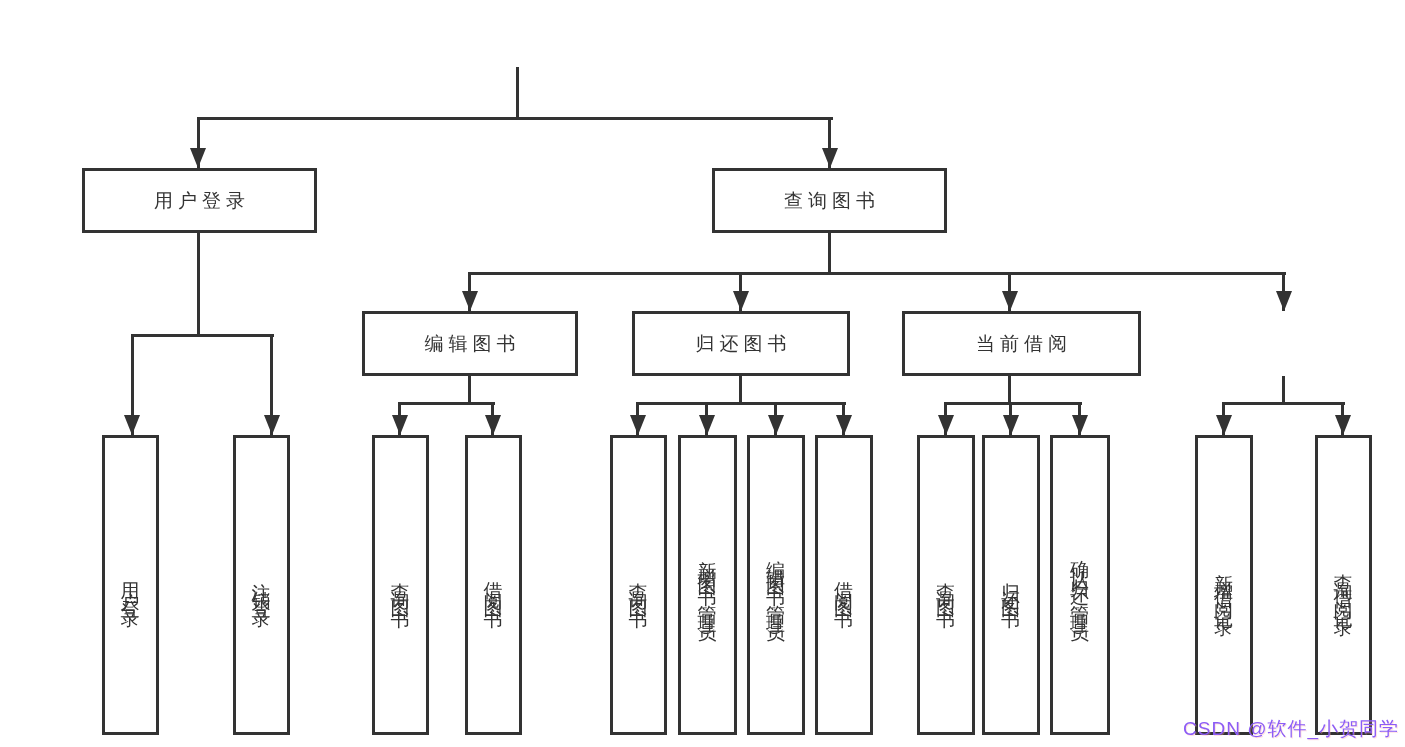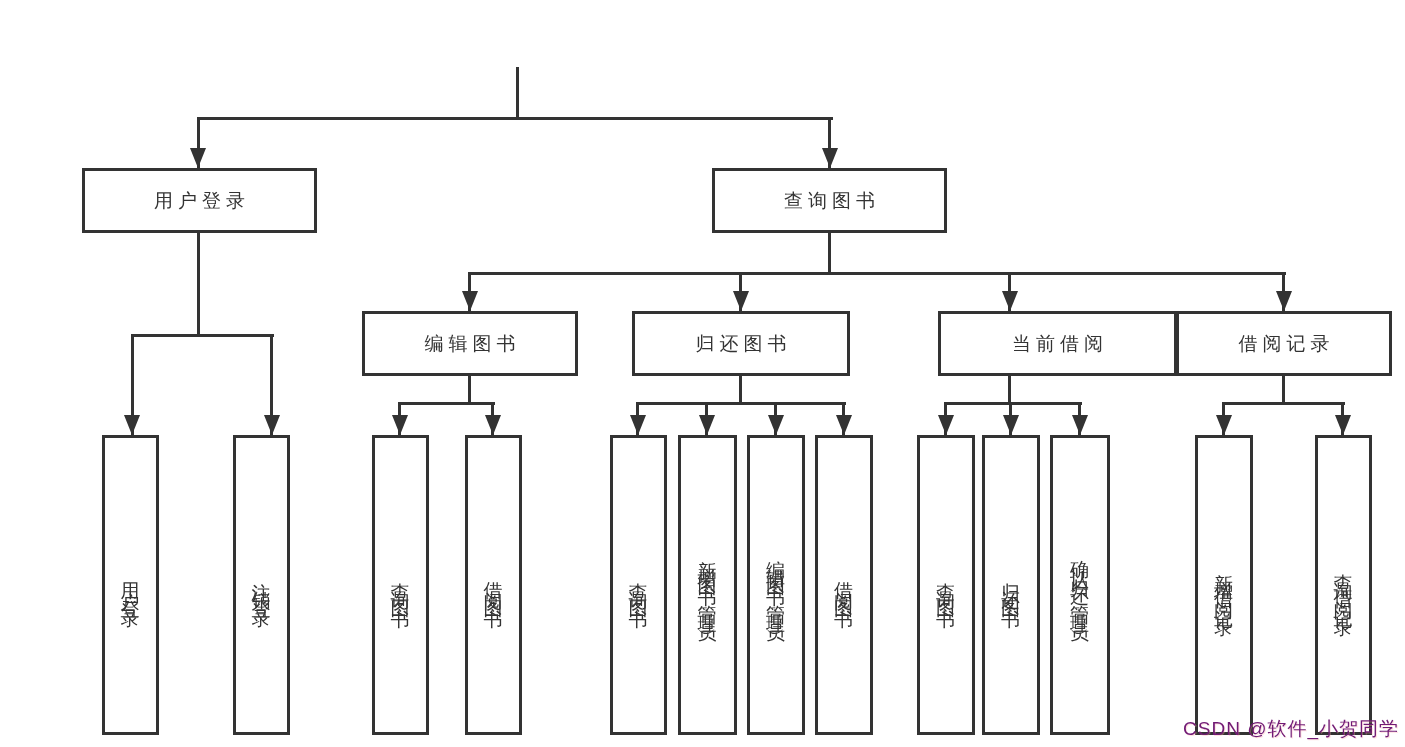--- a/index.html
+++ b/index.html
@@ -42,21 +42,21 @@
     position:absolute;
     width:0;height:0;
     border-left:8px solid transparent;
     border-right:8px solid transparent;
     border-top:20px solid #333;
   }
   .watermark{
     position:absolute;
     top:716px;right:6px;
     font-size:19px;
-    color:#701a75;
+    color:#8b5cf6;
     letter-spacing:1px;
     white-space:nowrap;
     text-shadow:1px 1px 0 rgba(255,170,170,0.35);
   }
 </style>
 </head>
 <body>
 
 <div id="stage">
 
@@ -84,22 +84,21 @@
   <div class="arrow" style="left:462px;top:291px"></div>
   <div class="vl" style="left:739px;top:272px;height:39px"></div>
   <div class="arrow" style="left:733px;top:291px"></div>
   <div class="vl" style="left:1008px;top:272px;height:39px"></div>
   <div class="arrow" style="left:1002px;top:291px"></div>
   <div class="vl" style="left:1282px;top:272px;height:39px"></div>
   <div class="arrow" style="left:1276px;top:291px"></div>
 
   <div class="box hbox" style="left:362px;top:311px;width:216px;height:65px">编辑图书</div>
   <div class="box hbox" style="left:632px;top:311px;width:218px;height:65px">归还图书</div>
-  <div class="box hbox" style="left:938px;top:311px;width:239px;height:65px">当前借阅</div>
-  <div class="box hbox" style="left:1176px;top:311px;width:216px;height:65px">借阅记录</div>
+  <div class="box hbox" style="left:902px;top:311px;width:239px;height:65px">当前借阅</div>
 
   <div class="vl" style="left:468px;top:376px;height:28px"></div>
   <div class="hl" style="left:398px;top:402px;width:97px"></div>
   <div class="vl" style="left:398px;top:402px;height:33px"></div>
   <div class="arrow" style="left:392px;top:415px"></div>
   <div class="vl" style="left:491px;top:402px;height:33px"></div>
   <div class="arrow" style="left:485px;top:415px"></div>
 
   <div class="vl" style="left:739px;top:376px;height:28px"></div>
   <div class="hl" style="left:636px;top:402px;width:210px"></div>

